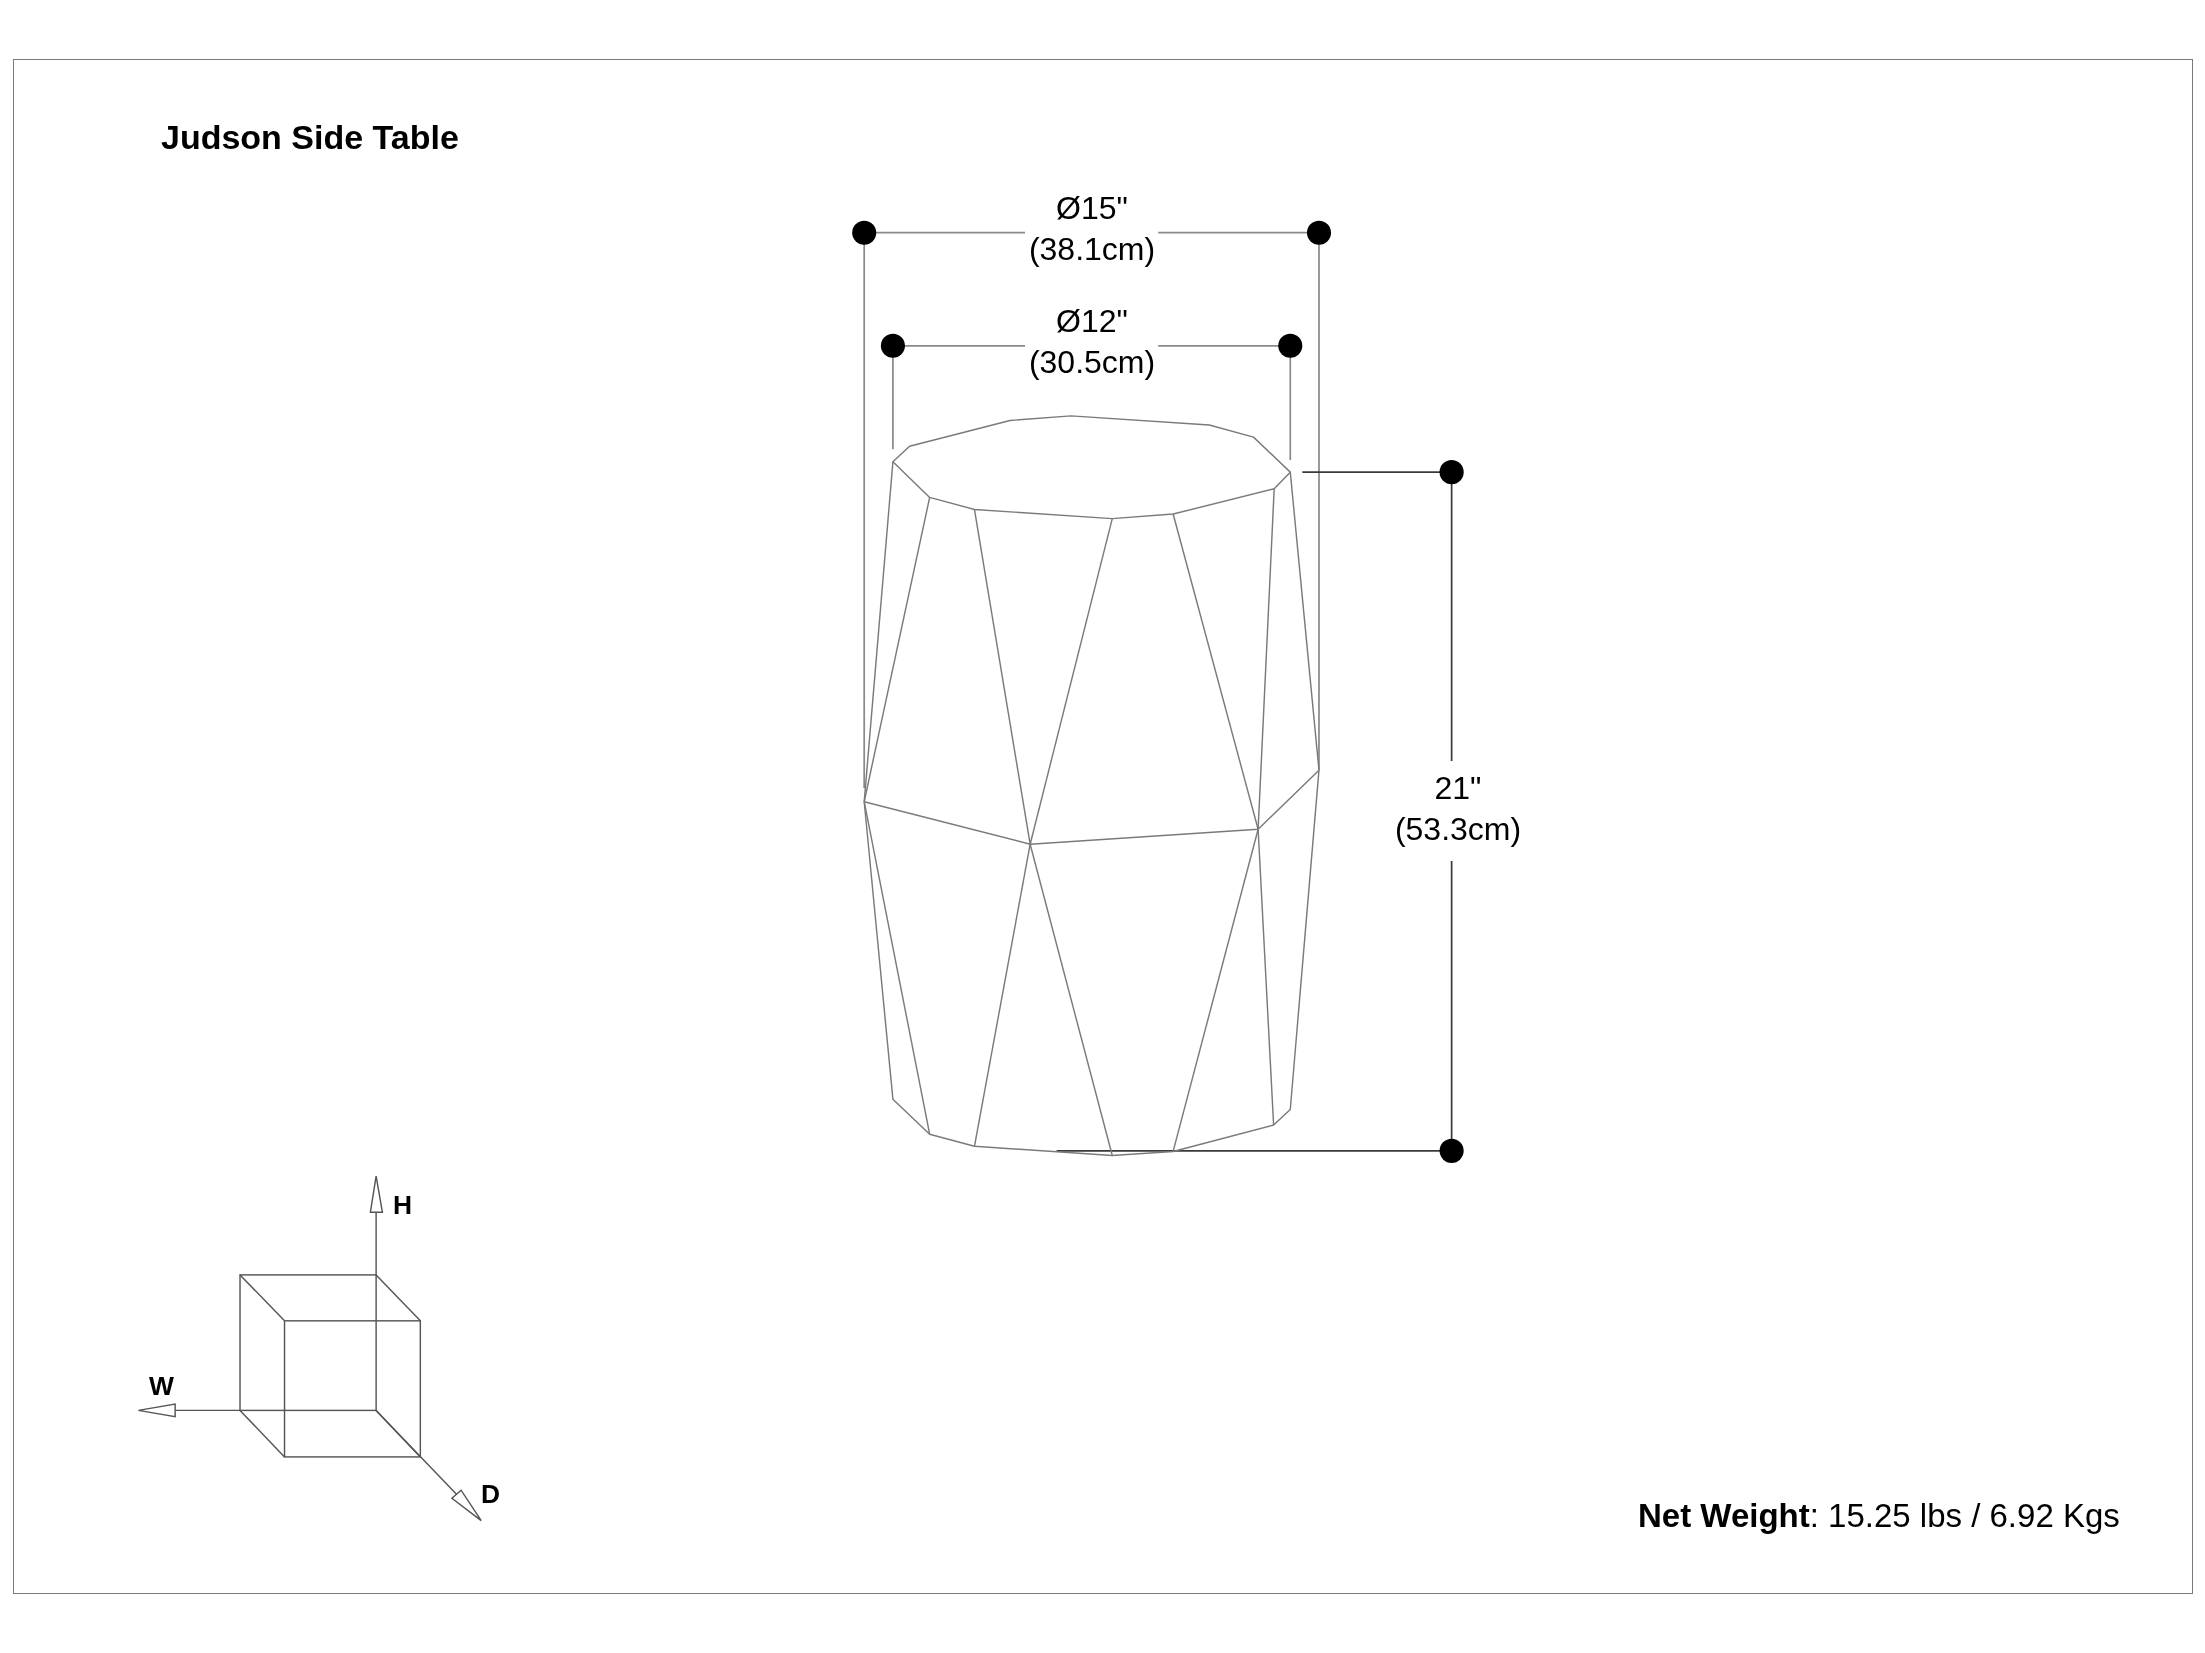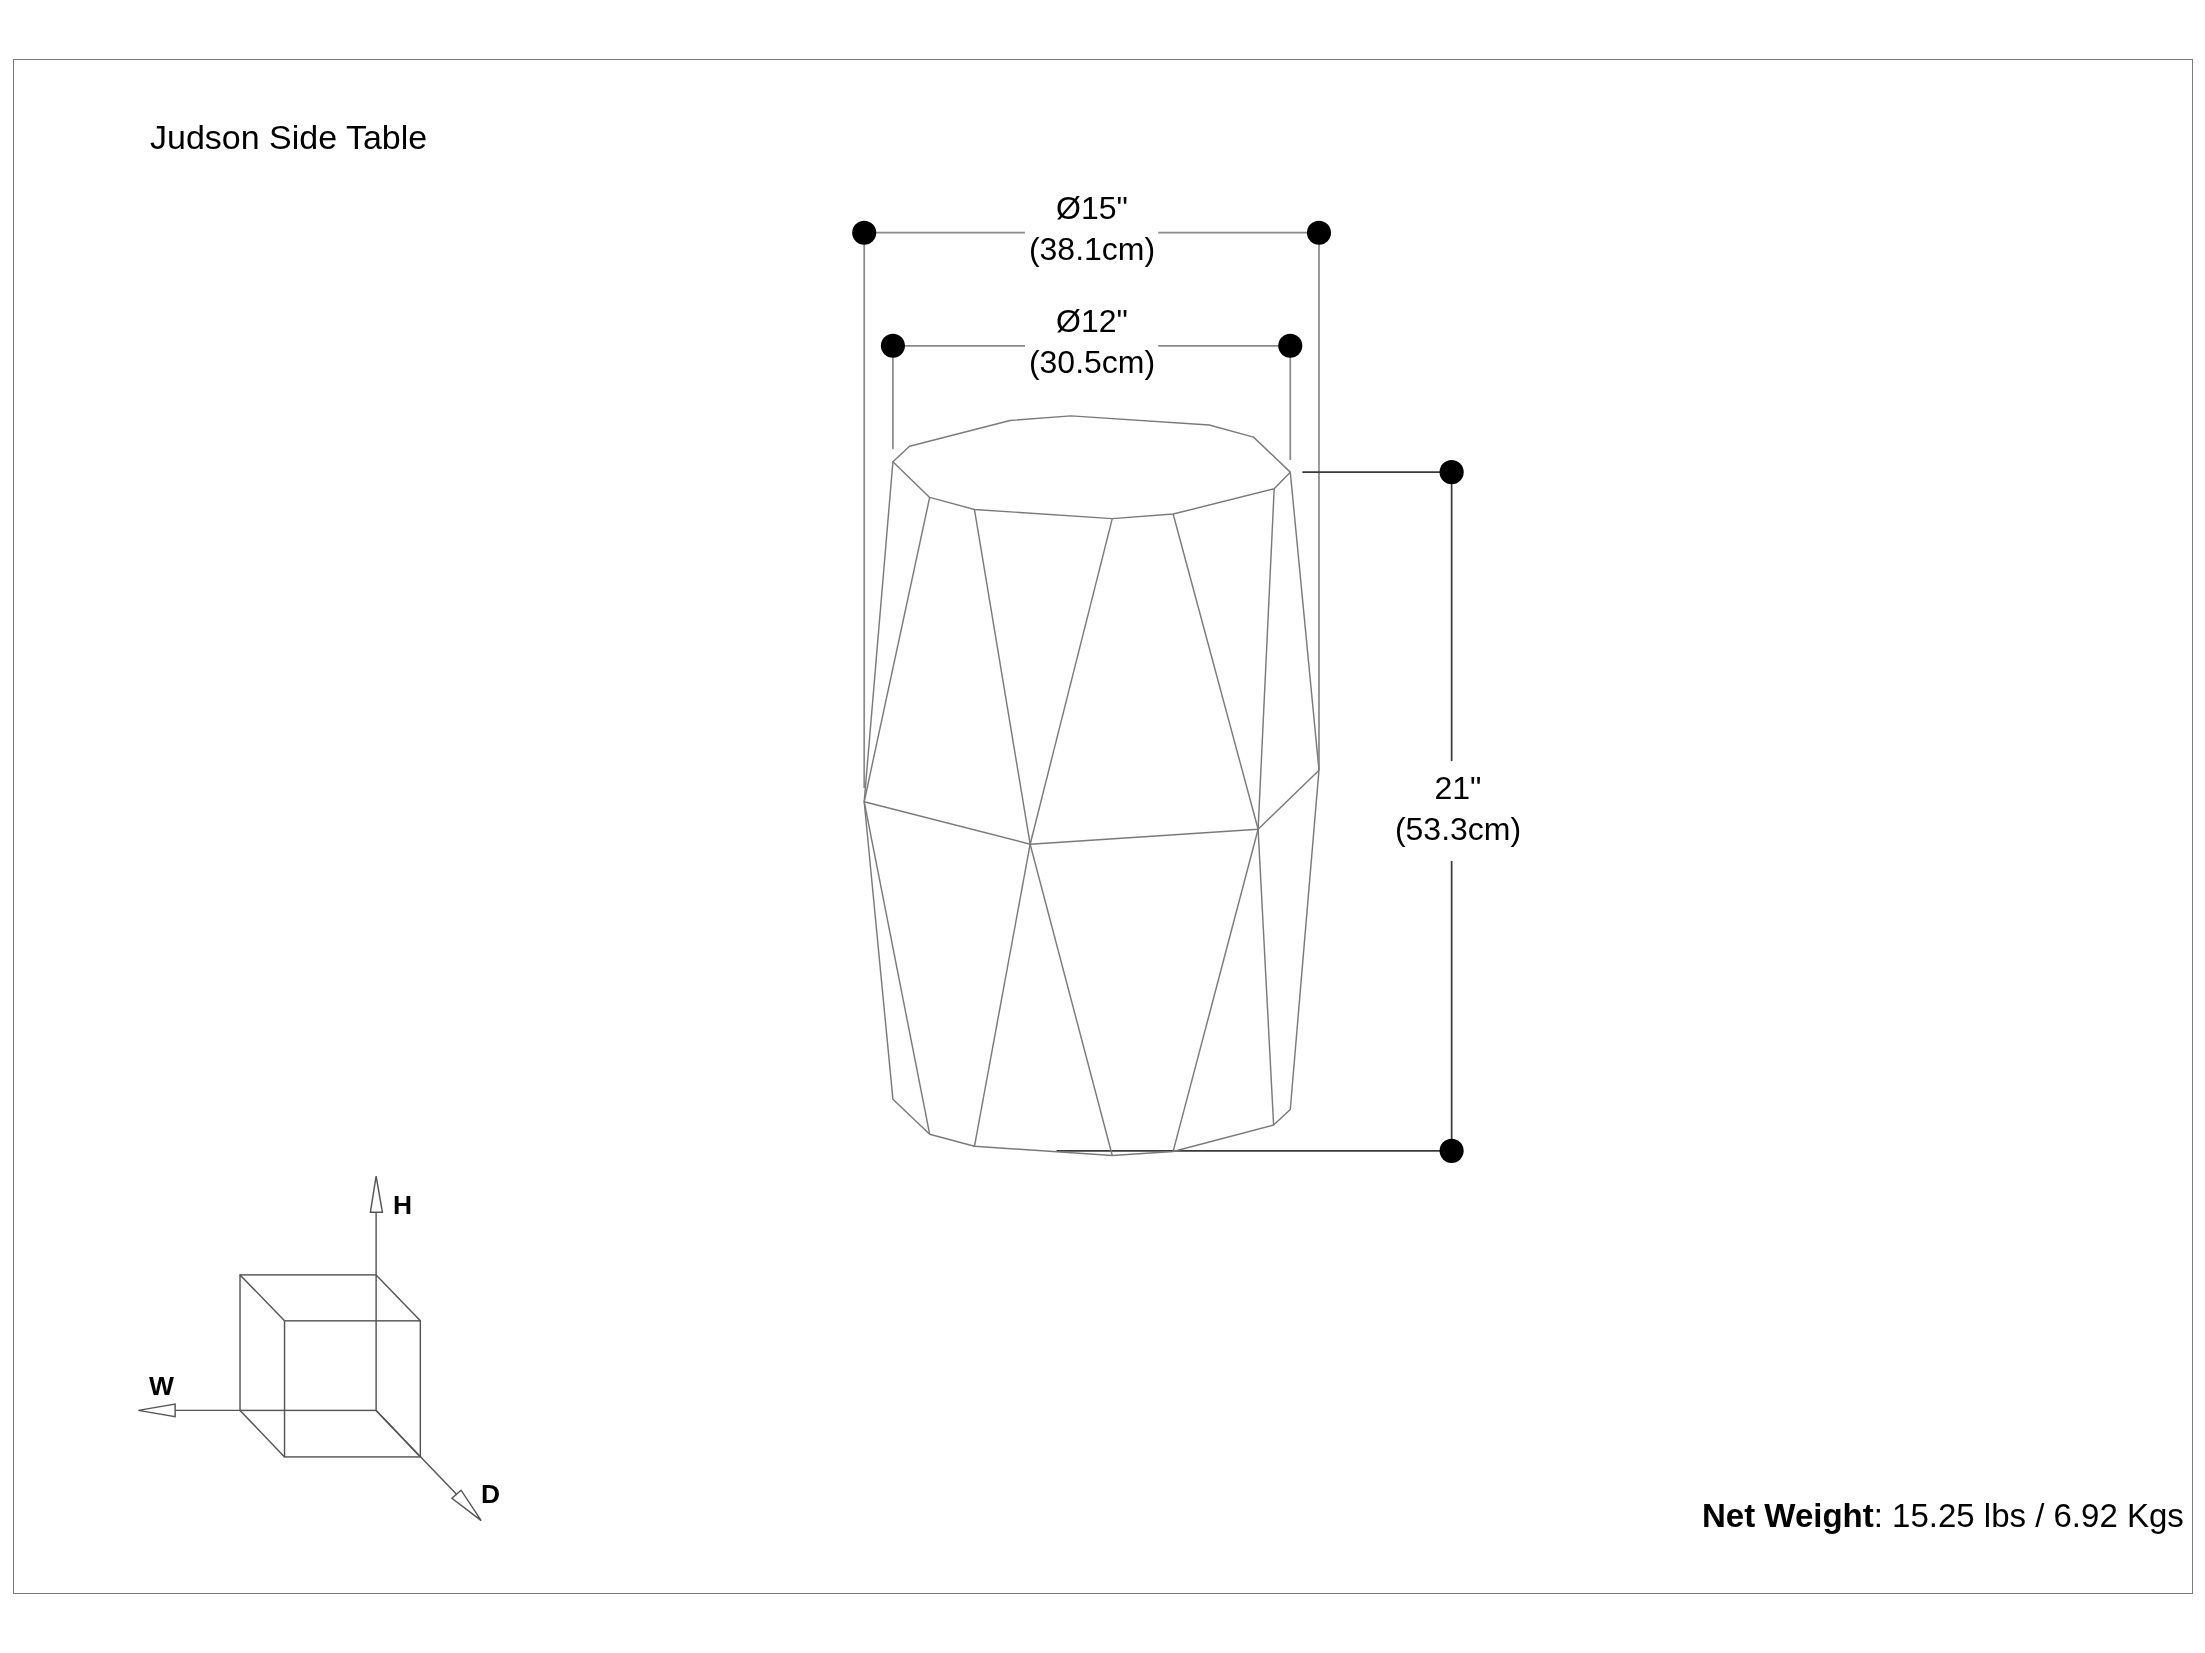--- a/index.html
+++ b/index.html
@@ -1,20 +1,20 @@
 <!DOCTYPE html>
 <html style="font-size:9.2px"><head>
 <meta charset="utf-8">
 <style>
   html, body { margin: 0; padding: 0; background: #ffffff; }
   body { width: 2205px; height: 1654px; position: relative; overflow: hidden; font-family: "Liberation Sans", sans-serif; }
   .frame { position: absolute; left: 12.6px; top: 59px; width: 2180px; height: 1535px; border: 1.7px solid #7a7a7a; box-sizing: border-box; }
-  .title { position: absolute; left: 150px; top: 118px; font-weight: normal; font-size: 34px; color: #000; white-space: nowrap; }
+  .title { position: absolute; left: 161px; top: 118px; font-weight: bold; font-size: 34px; color: #000; white-space: nowrap; }
   .dim { position: absolute; font-size: 32px; color: #000; text-align: center; line-height: 41px; white-space: nowrap; transform: translateX(-50%); }
-  .weight { position: absolute; left: 1702px; top: 1497px; font-size: 33px; color: #000; white-space: nowrap; }
+  .weight { position: absolute; left: 1638px; top: 1497px; font-size: 33px; color: #000; white-space: nowrap; }
   .weight b { font-weight: bold; }
   .axis-label { position: absolute; font-weight: bold; font-size: 26.4px; color: #000; }
   svg.drawing { position: absolute; left: 0; top: 0; }
 </style>
 </head>
 <body>
 
 <div class="frame"></div>
 
 <div class="title">Judson Side Table</div>

